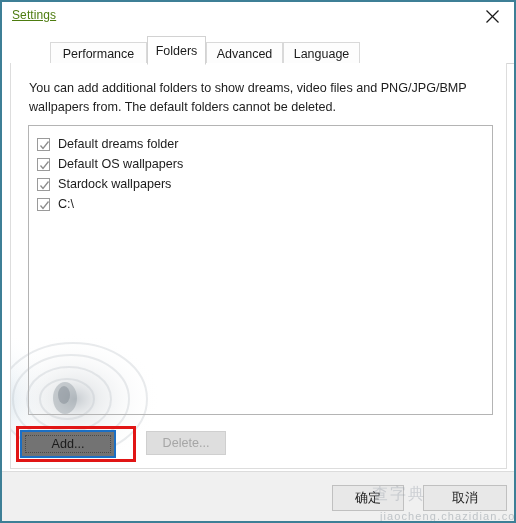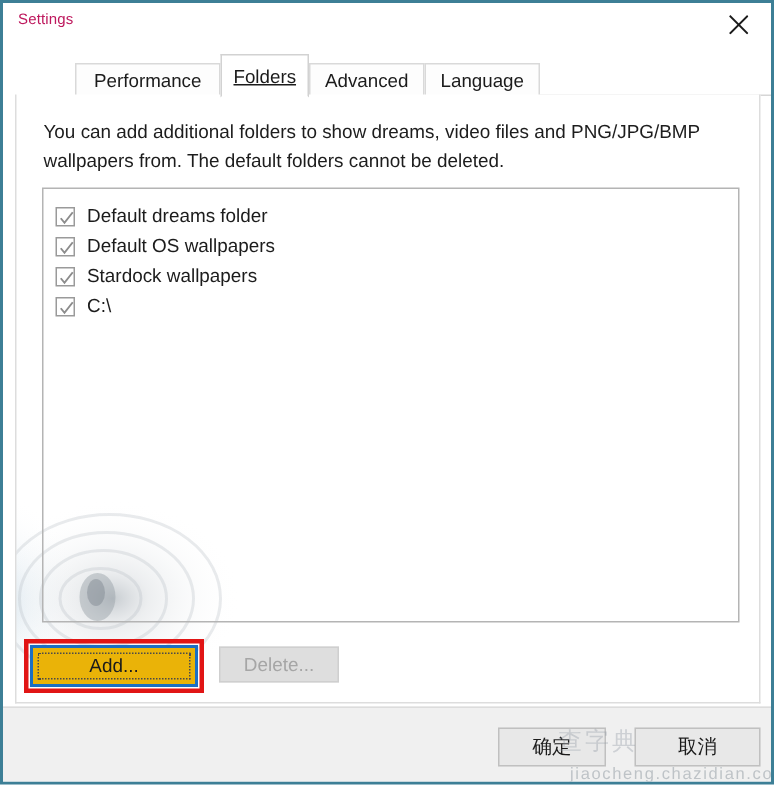--- a/index.html
+++ b/index.html
@@ -33,24 +33,25 @@
     left: 0; top: 0;
     width: 512px;
     height: 30px;
     background: #ffffff;
     box-sizing: border-box;
   }
   .title-text {
     position: absolute;
     left: 10px;
     top: 6px;
-    font-size: 10px;
-    color: #be185d;
+    font-size: 12px;
+    color: #4d7c0f;
     letter-spacing: .1px;
     white-space: nowrap;
+    text-decoration: underline;
   }
   .close-btn {
     position: absolute;
     right: 0px;
     top: 0px;
     width: 44px;
     height: 29px;
     display: flex;
     align-items: center;
     justify-content: center;
@@ -207,24 +208,24 @@
     height: 36px;
     box-sizing: border-box;
     border: 3px solid #e11515;
     pointer-events: none;
     z-index: 8;
   }
   .btn-add {
     position: absolute;
     left: 4px;
     top: 4px;
-    width: 112px;
+    width: 96px;
     height: 28px;
     box-sizing: border-box;
-    background: #eab308;
+    background: #737373;
     border: 2px solid #1b6fc4;
     display: flex;
     align-items: center;
     justify-content: center;
     font-size: 12.6px;
     color: #1b1b1b;
     cursor: default;
   }
   .focus-ring {
     position: absolute;
@@ -310,21 +311,21 @@
     </div>
   </div>
 
   <div class="tabstrip">
     <div class="tabstrip-line"></div>
 
     <div class="tab" style="left:0px; width:97px;">
       <span class="tab-label">Performance</span>
     </div>
 
-    <div class="tab selected" style="left:97px; width:59px;text-decoration:underline;">
+    <div class="tab selected" style="left:97px; width:59px;">
       <span class="tab-label">Folders</span>
     </div>
 
     <div class="tab" style="left:156px; width:77px;">
       <span class="tab-label">Advanced</span>
     </div>
 
     <div class="tab" style="left:233px; width:77px;">
       <span class="tab-label">Language</span>
     </div>

